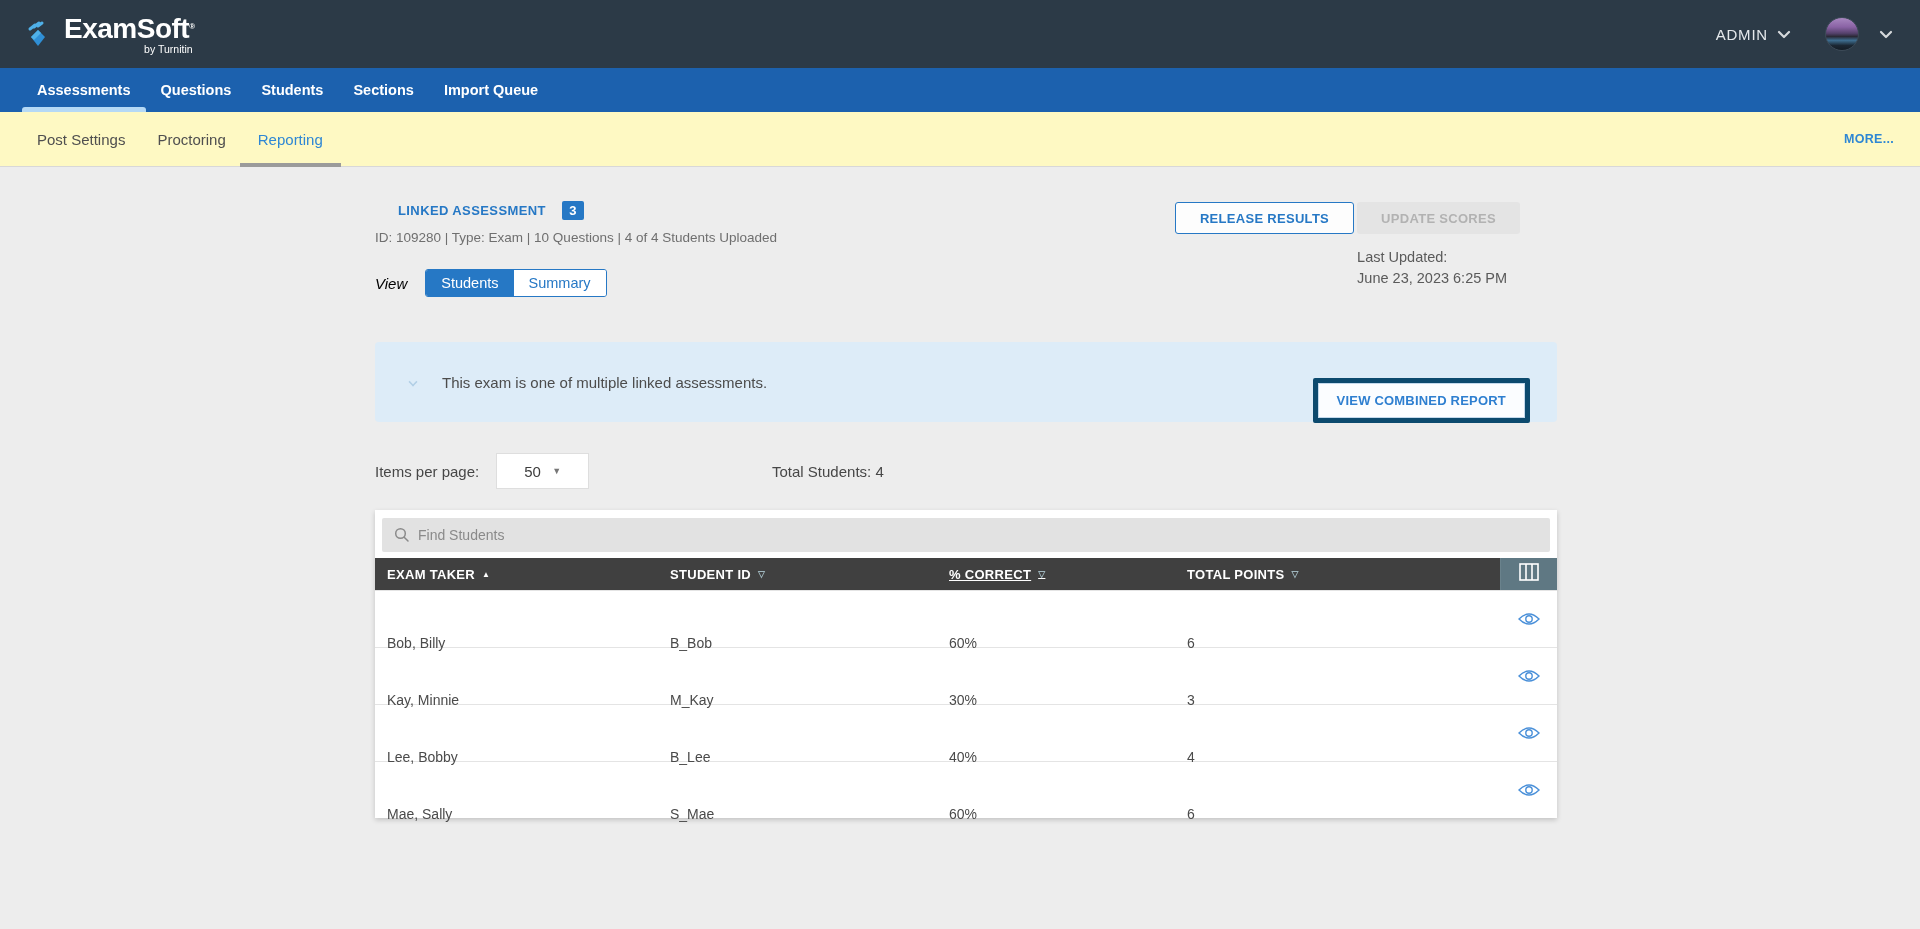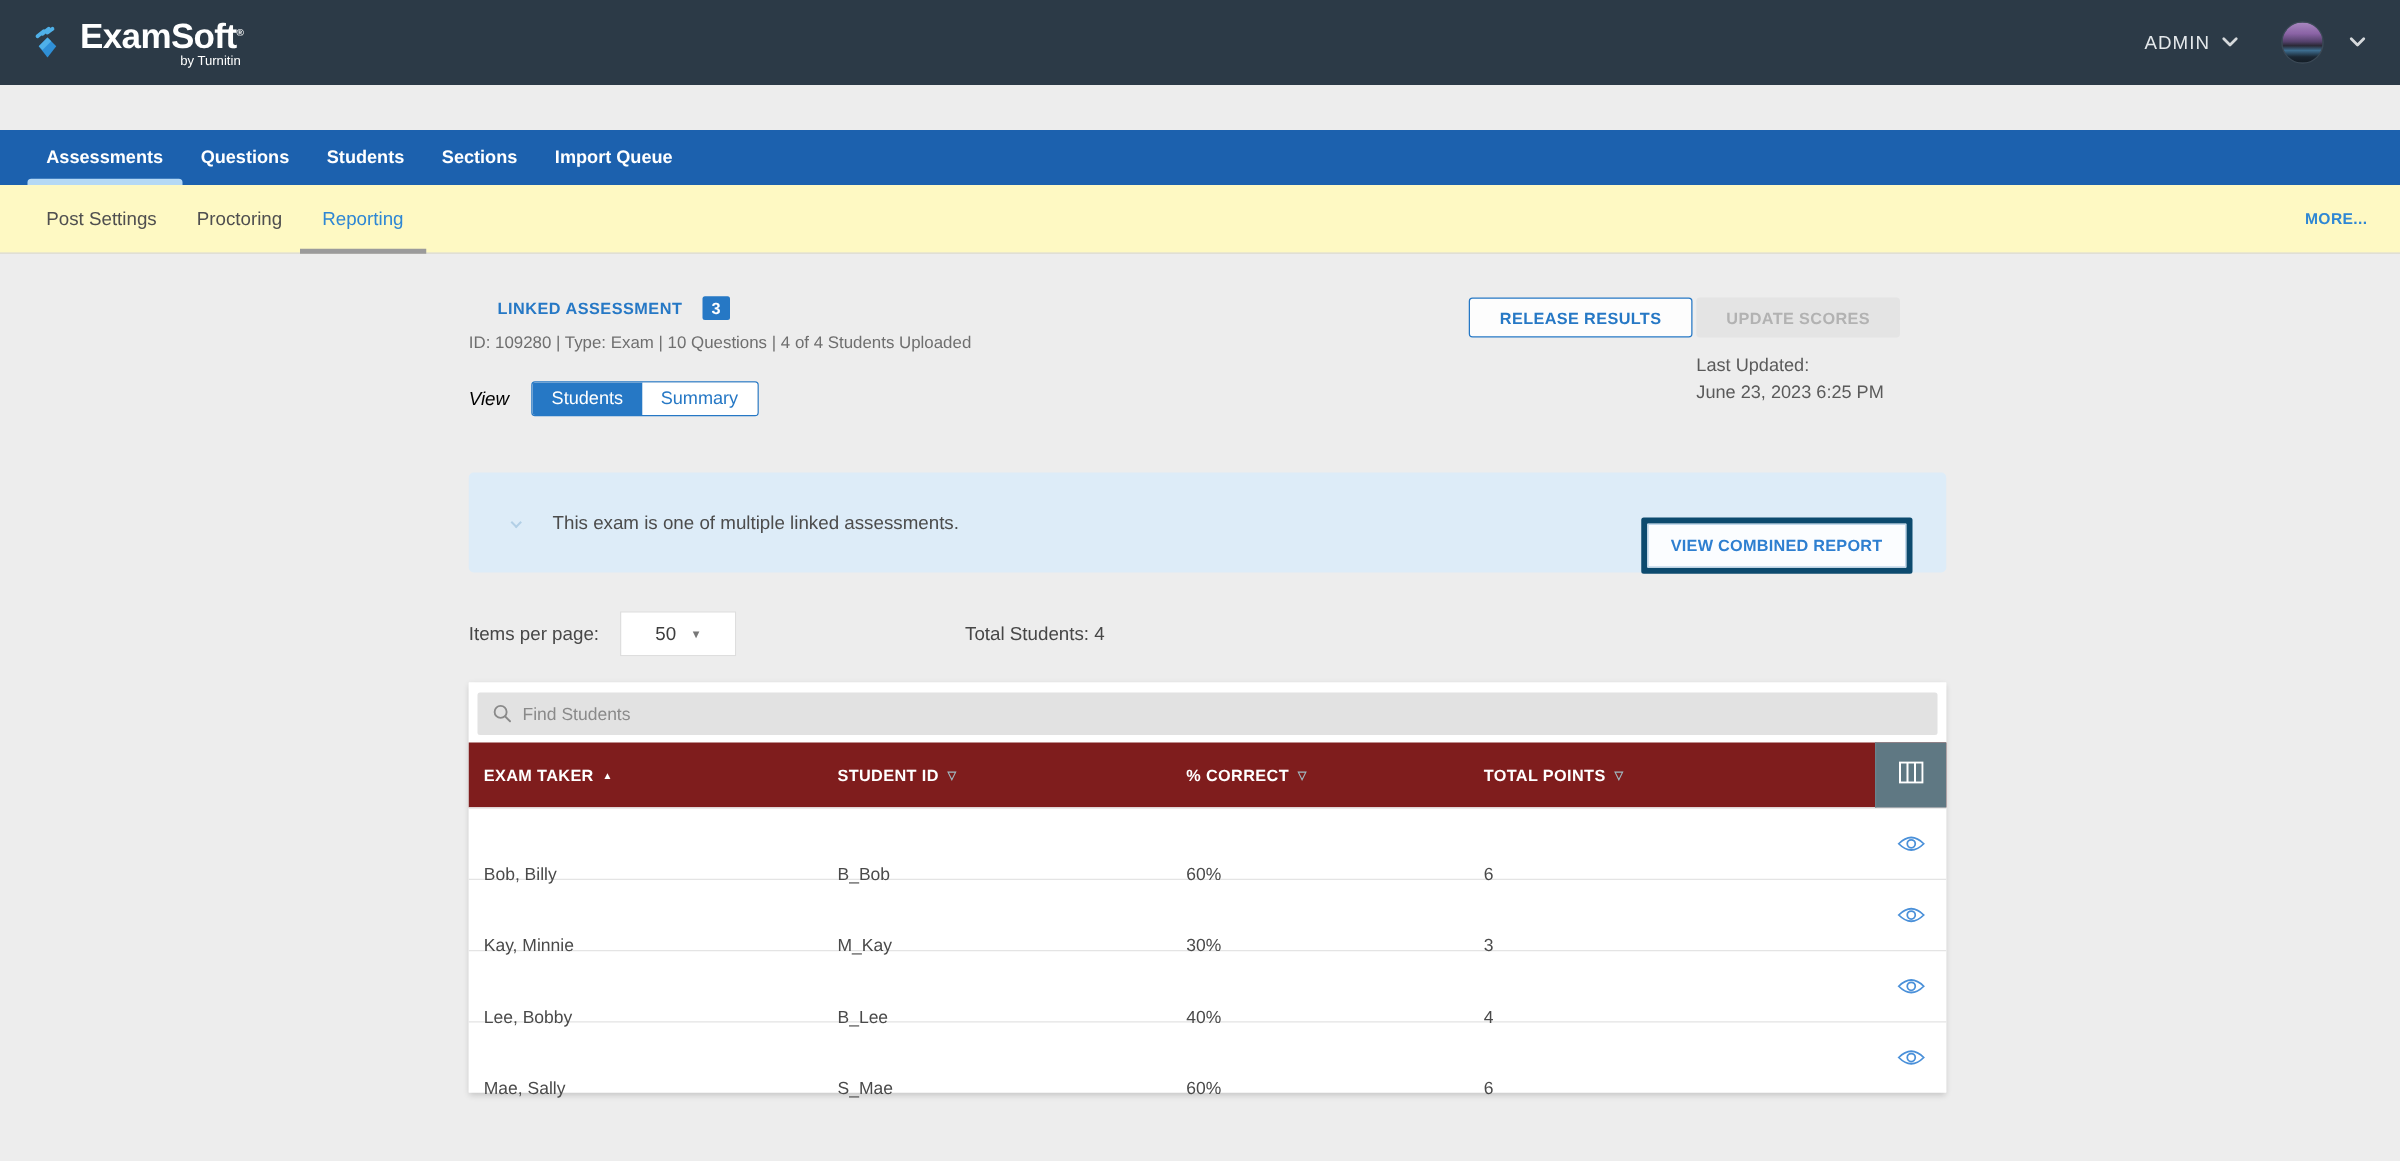--- a/index.html
+++ b/index.html
@@ -16,21 +16,21 @@
   .logo-tagline { color:#ffffff; font-size:10.5px; margin-top:-1px; margin-right:2px; }
   .topbar-right { margin-left:auto; display:flex; align-items:center; }
   .admin-label { color:#e4e8eb; font-size:15px; letter-spacing:0.8px; }
   .chev { display:inline-block; margin-left:9px; }
   .avatar { width:34px; height:34px; border-radius:50%; margin-left:34px;
             background:linear-gradient(180deg,#a887c0 0%,#8a63a5 28%,#54416b 48%,#2a2936 58%,#3d6d8f 70%,#1b2733 86%,#141d26 100%);
             border:1px solid #3c4a57; }
   .chev2 { margin-left:20px; }
 
   
-  .mainnav { height:44px; background:#1c61ae; display:flex; align-items:stretch; padding-left:37px; gap:30px;margin-top:36px; }
+  .mainnav { height:44px; background:#1c61ae; display:flex; align-items:stretch; padding-left:37px; gap:30px; }
   .nav-item { position:relative; display:flex; align-items:center; color:#ffffff; font-size:14.5px; font-weight:600; cursor:pointer; }
   .nav-item.active::after { content:""; position:absolute; left:-15px; right:-15px; bottom:0; height:5px; background:#b5d9f5; border-radius:3px 3px 0 0; }
 
   
   .subnav { position:relative; height:55px; background:#fef9c3; border-bottom:1px solid #d8d8d8; display:flex; align-items:stretch; padding-left:37px; gap:32px; }
   .subnav-item { position:relative; display:flex; align-items:center; color:#4f4f4f; font-size:15px; cursor:pointer; }
   .subnav-item.active { color:#2e87d4; }
   .subnav-item.active::after { content:""; position:absolute; left:-18px; right:-18px; bottom:-1px; height:4px; background:#9b9b9b; }
   .more-link { position:absolute; right:26px; top:50%; transform:translateY(-50%); color:#2e87d4; font-size:12.5px; font-weight:bold; letter-spacing:0.3px; cursor:pointer; }
 
@@ -82,23 +82,23 @@
 
   
   .table-card { margin-top:21px; background:#ffffff; box-shadow:0 2px 5px rgba(0,0,0,0.18); }
   .search-wrap { padding:8px 7px 6px 7px; background:#ffffff; }
   .search-field { position:relative; height:34px; background:#e2e2e2; border-radius:2px; display:flex; align-items:center; }
   .search-icon { margin-left:12px; display:flex; }
   .search-input { flex:1; border:none; background:transparent; outline:none; margin-left:8px; font-size:14px; color:#4a4a4a;
                   font-family:"Liberation Sans",sans-serif; }
   .search-input::placeholder { color:#8a8a8a; }
 
-  .thead { display:flex; height:52px; background:#7f1d1d; align-items:center; }
+  .thead { display:flex; height:32px; background:#404040; align-items:center; }
   .th { display:flex; align-items:center; gap:7px; color:#ffffff; font-size:13px; font-weight:bold; letter-spacing:0.3px; cursor:pointer; padding-left:12px; }
-  .th-1 { width:283px; } .th-2 { width:279px; } .th-3 { width:238px; } .th-4 { flex:1; }
+  .th-1 { width:283px; } .th-2 { width:279px; } .th-3 { width:238px;text-decoration:underline; } .th-4 { flex:1; }
   .sort-asc { font-size:8px; color:#ffffff; }
   .sort-none { font-size:9px; color:#9fb6bd; }
   .th-icon-cell { width:57px; align-self:stretch; background:#5f7883; border-left:1px solid #6a828c;
                   display:flex; align-items:center; justify-content:center; cursor:pointer; }
 
   .trow { display:flex; height:57px; align-items:center; border-top:1px solid #e4e4e4; background:#ffffff; }
   .trow:first-of-type { border-top:none; }
   .td { font-size:14px; color:#4a4a4a; padding-left:12px;margin-top:48px; }
   .td-1 { width:283px; } .td-2 { width:279px; } .td-3 { width:238px; } .td-4 { flex:1; }
   .td-eye { width:57px; display:flex; align-items:center; justify-content:center; cursor:pointer; }

